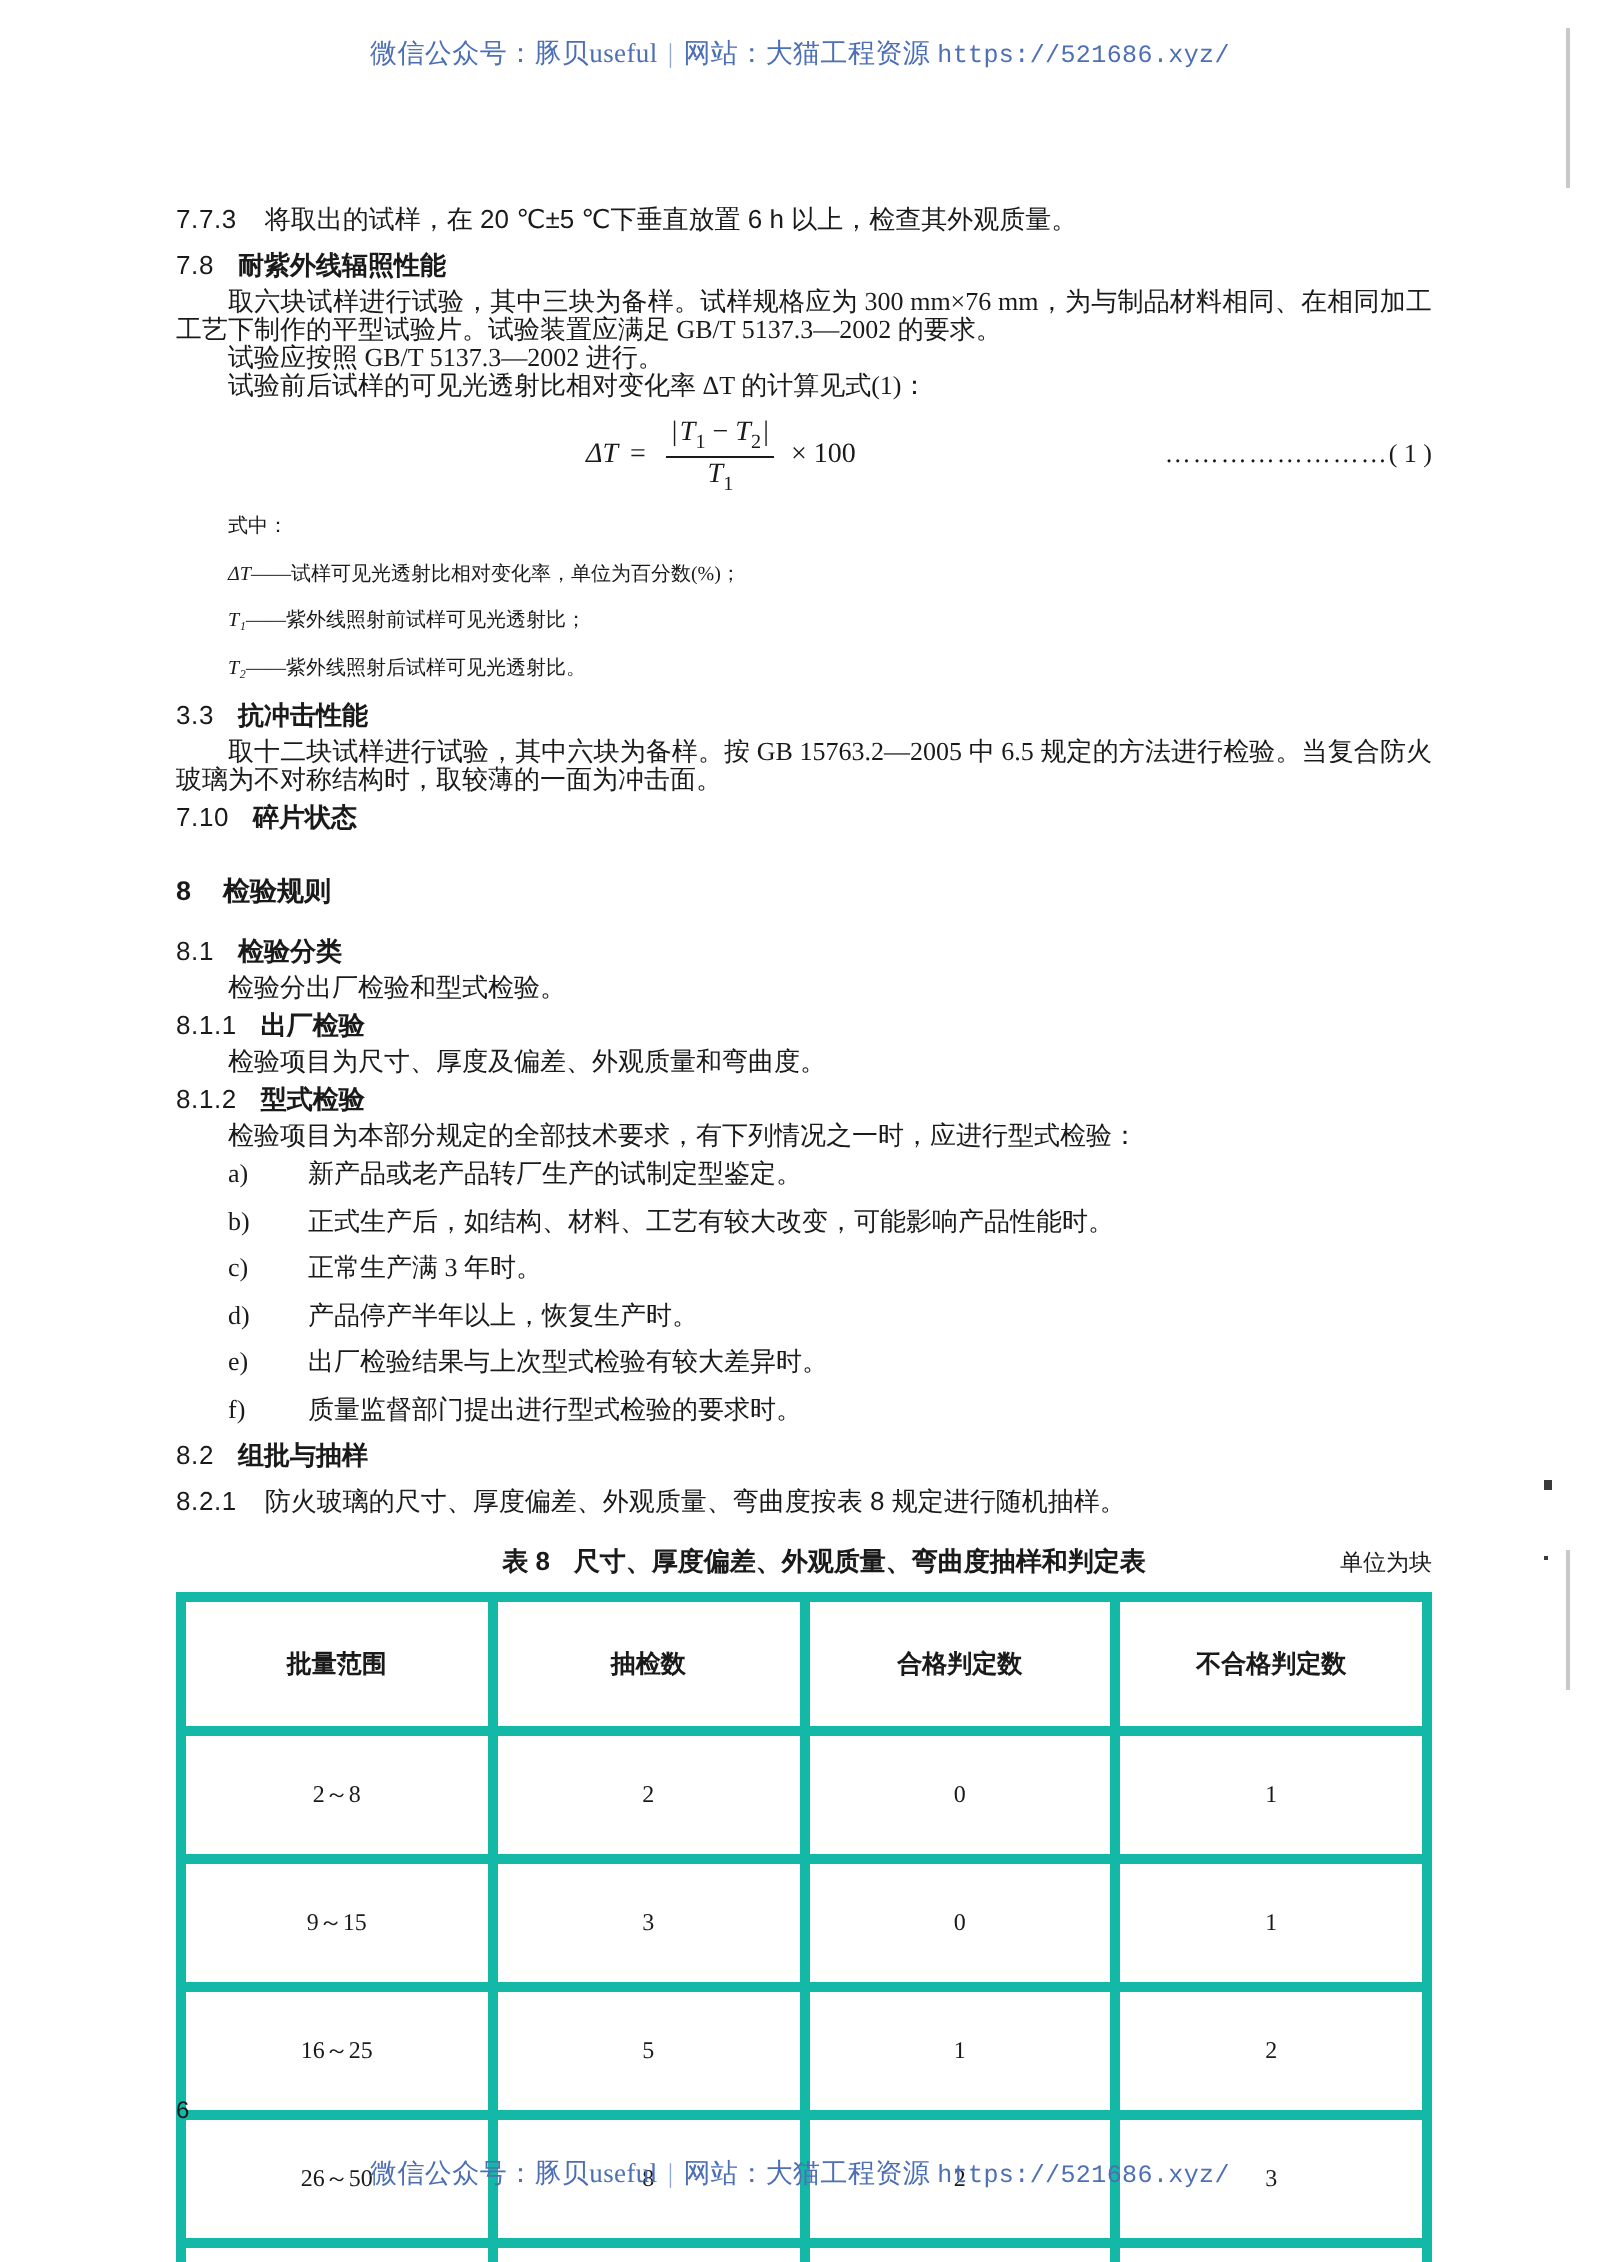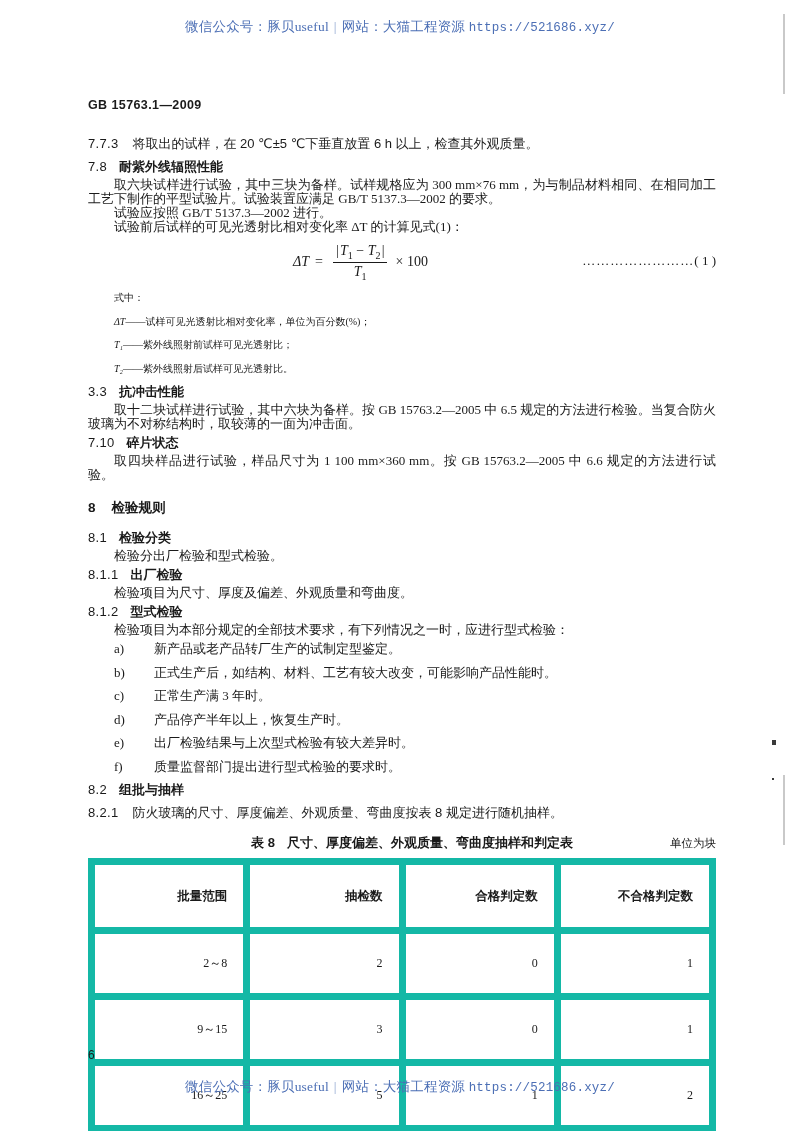--- a/index.html
+++ b/index.html
@@ -188,22 +188,22 @@
     font-weight: normal;
     font-family: Liberation Serif, serif;
   }
   table.t8 {
     width: 100%;
     border-collapse: collapse;
     font-size: 12px;
     table-layout: fixed;
   }
   table.t8 th, table.t8 td {
-    border: 7px solid #14b8a6;
-    text-align: right;
+    border: 5px solid #14b8a6;
+    text-align: center;
     height: 27px;
     font-weight: normal;
     padding: 16px;
   }
   table.t8 thead th {
     font-family: "Liberation Sans", "DejaVu Sans", sans-serif;
     font-size: 12.5px;
     font-weight: bold;
     height: 30px;
   }
@@ -232,21 +232,20 @@
 <body>
 
 <div class="page">
 
   <div class="watermark watermark-top">
     <span>微信公众号：</span><span>豚贝useful</span><span class="wm-sep">|</span><span>网站：</span><span>大猫工程资源</span> <span class="wm-url">https://521686.xyz/</span>
   </div>
 
   <div class="content">
 
-    <div class="std-id">GB  15763.1—2009</div>
 
     <div class="clause"><span class="num">7.7.3</span><span class="body-inline">将取出的试样，在 20 ℃±5 ℃下垂直放置 6 h 以上，检查其外观质量。</span></div>
 
     <div class="clause"><span class="num">7.8</span><span class="ttl">耐紫外线辐照性能</span></div>
 
     <p class="para indent">取六块试样进行试验，其中三块为备样。试样规格应为 300 mm×76 mm，为与制品材料相同、在相同加工工艺下制作的平型试验片。试验装置应满足 GB/T 5137.3—2002 的要求。</p>
     <p class="para indent">试验应按照 GB/T 5137.3—2002 进行。</p>
     <p class="para indent">试验前后试样的可见光透射比相对变化率 ΔT 的计算见式(1)：</p>
 
     <div class="formula-row">
@@ -266,21 +265,20 @@
       <div class="row">式中：</div>
       <div class="row"><span class="sym">ΔT</span><span>——</span><span>试样可见光透射比相对变化率，单位为百分数(%)；</span></div>
       <div class="row"><span class="sym">T₁</span><span>——</span><span>紫外线照射前试样可见光透射比；</span></div>
       <div class="row"><span class="sym">T₂</span><span>——</span><span>紫外线照射后试样可见光透射比。</span></div>
     </div>
 
     <div class="clause"><span class="num">3.3</span><span class="ttl">抗冲击性能</span></div>
     <p class="para indent">取十二块试样进行试验，其中六块为备样。按 GB 15763.2—2005 中 6.5 规定的方法进行检验。当复合防火玻璃为不对称结构时，取较薄的一面为冲击面。</p>
 
     <div class="clause"><span class="num">7.10</span><span class="ttl">碎片状态</span></div>
-    <p class="para indent">取四块样品进行试验，样品尺寸为 1 100 mm×360 mm。按 GB 15763.2—2005 中 6.6 规定的方法进行试验。</p>
 
     <div class="spacer-md"></div>
 
     <div class="sec-head"><span class="sec-num">8</span><span class="sec-ttl">检验规则</span></div>
 
     <div class="spacer-sm"></div>
 
     <div class="clause"><span class="num">8.1</span><span class="ttl">检验分类</span></div>
     <p class="para indent">检验分出厂检验和型式检验。</p>
 

